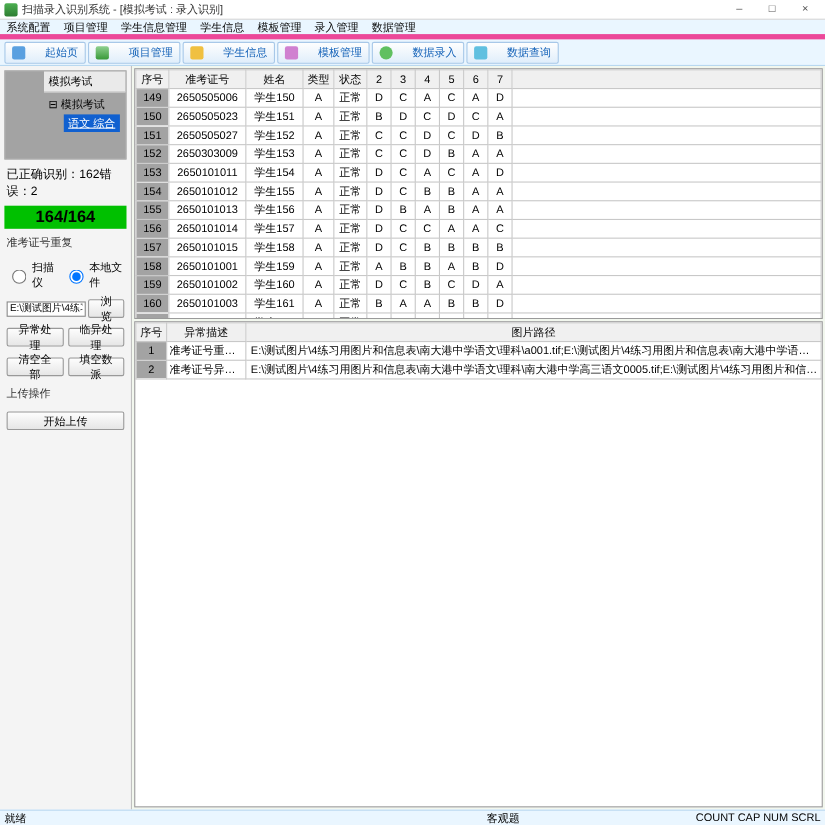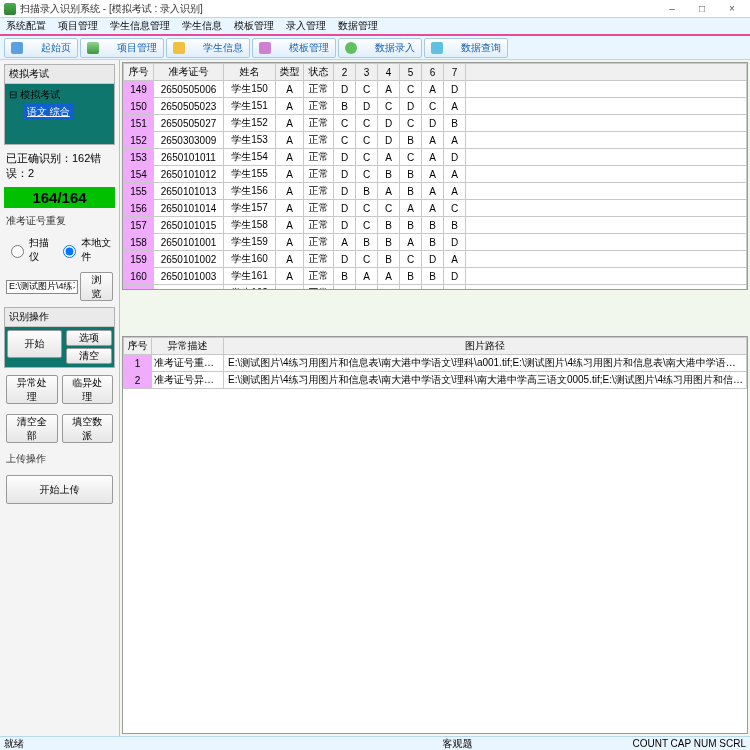--- a/index.html
+++ b/index.html
@@ -3,60 +3,60 @@
 <meta charset="utf-8">
 <style>
   * { box-sizing: border-box; font-family: "Microsoft YaHei", "SimSun", sans-serif; font-size: 10px; }
   html, body { margin:0; padding:0; width:750px; height:750px; background:#fff; }
   
   .titlebar { display:flex; align-items:center; height:18px; padding:0 4px; background:#fff; border-bottom:1px solid #d0d0d0; }
   .titlebar .logo { width:12px; height:12px; background:linear-gradient(#4caf50,#2e7d32); border-radius:2px; margin-right:4px; }
   .titlebar .title { flex:1; color:#333; }
   .winbtn { width:28px; height:16px; margin-left:2px; display:flex; align-items:center; justify-content:center; color:#555; }
   
-  .menubar { display:flex; height:18px; align-items:center; padding:0 6px; background:#eaf6ff; border-bottom:2px solid #ec4899; gap:12px; }
+  .menubar { display:flex; height:18px; align-items:center; padding:0 6px; background:#eaf6ff; border-bottom:5px solid #ec4899; gap:12px; }
   .menubar span { color:#0a0a0a; }
   
   .toolbar { display:flex; height:24px; align-items:center; padding:2px 4px; background:#eaf6ff; border-bottom:1px solid #b8d8f0; gap:2px; }
   .tbtn { display:flex; align-items:center; gap:18px; height:20px; padding:0 6px; background:linear-gradient(#fefefe,#e0eefb); border:1px solid #a8c8e8; border-radius:2px; color:#1462b8; }
   .tbtn .ic { width:12px; height:12px; display:inline-block; }
   .ic-start  { background:#5aa0e0; border-radius:2px; }
   .ic-proj   { background:linear-gradient(#8fd08f,#3a9a3a); border-radius:2px; }
   .ic-info   { background:#f0c040; border-radius:2px; }
   .ic-tpl    { background:#d080d0; border-radius:2px; }
   .ic-data   { background:#60c060; border-radius:50%; }
   .ic-query  { background:#60c0e0; border-radius:2px; }
   
   .main { position:absolute; top:60px; left:0; right:0; bottom:14px; display:flex; }
   
   .left { width:120px; padding:4px; background:#f4f4f4; border-right:1px solid #c0c0c0; display:flex; flex-direction:column; gap:4px; }
-  .group { border:1px solid #b0b0b0; background:#0f766e; }
+  .group { border:1px solid #b0b0b0; background:#a3a3a3;padding-left:35px; }
   .group-title { background:#eaeaea; padding:2px 4px; border-bottom:1px solid #c8c8c8; }
   .tree { padding:4px 4px 24px 4px; min-height:60px; }
   .tree-root { margin-bottom:2px; }
   .tree-child { margin-left:14px; padding:1px 4px; background:#1060d0; color:#fff; display:inline-block;text-decoration:underline; }
   .status-line { padding:2px 2px; font-size:11px; }
   .bigcount { background:#00c000; color:#000; font-weight:bold; font-size:15px; text-align:center; padding:2px 0; }
   .radio-row { display:flex; gap:6px; padding:2px 2px; align-items:center; }
   .radio-row label { display:flex; align-items:center; gap:2px; }
   .file-row { display:flex; gap:2px; padding:2px 2px; align-items:center; }
   .file-row input[type=text] { width:72px; font-size:9px; height:14px; border:1px solid #888; padding:0 2px;}
-  .smallbtn { height:29px; padding:0 8px; background:linear-gradient(#fdfdfd,#e6e6e6); border:1px solid #999; border-radius:2px; display:inline-flex; align-items:center; }
+  .smallbtn { height:17px; padding:0 8px; background:linear-gradient(#fdfdfd,#e6e6e6); border:1px solid #999; border-radius:2px; display:inline-flex; align-items:center; }
   .btnrow { display:flex; gap:4px; padding:3px 2px; flex-wrap:wrap; }
   .btnrow .smallbtn { flex:1; justify-content:center; min-width:46px;}
   .label-row { padding:2px 2px; color:#333; }
   
-  .right { flex:1; display:flex; flex-direction:column; background:#f2f7ee;gap:44px; }
+  .right { flex:1; display:flex; flex-direction:column; background:#f2f7ee; }
   .table-wrap { position:relative; overflow:hidden; border:1px solid #9a9a9a; background:#fff; }
   .top-table-wrap { height:228px; margin:2px; }
   .bottom-table-wrap { flex:1; margin:0 2px 2px 2px; min-height:70px;}
   table.data { border-collapse:collapse; width:100%; font-size:9px; table-layout:fixed; }
   table.data th, table.data td { border:1px solid #c8c8c8; padding:1px 2px; text-align:center; background:#fff; height:14px; overflow:hidden; white-space:nowrap; text-overflow:ellipsis;}
   table.data th { background:#f0f0f0; font-weight:normal; }
-  table.data td.idx { background:#f0abfc; }
+  table.data td.idx { background:#a3a3a3; }
   .col-seq   { width:30px; } .col-pass { width:70px; } .col-name { width:52px; }
   .col-type  { width:28px; } .col-stat { width:30px; } .col-n { width:22px; }
   .col-rest  { width:auto; }
   .col-b-seq { width:28px; } .col-b-desc { width:72px; } .col-b-path { width:auto; text-align:left;}
   table.data td.path { text-align:left; padding-left:4px;}
   
   .statusbar { position:absolute; left:0; right:0; bottom:0; height:14px; background:#eaf6ff; border-top:1px solid #b8d8f0; display:flex; align-items:center; padding:0 4px; gap:20px;}
   .statusbar .spacer { flex:1; }
 </style>
 </head>
@@ -131,30 +131,20 @@
       <label>
           <input type="radio" name="src" checked="" style="">
           <span>本地文件</span>
         </label>
     </div>
     <div class="file-row">
       <input type="text" value="E:\测试图片\4练习用图片和" style="">
       <button class="smallbtn">浏览</button>
     </div>
 
-    <div class="group">
-      <div class="group-title">识别操作</div>
-      <div class="btnrow">
-        <button class="smallbtn" style="height:28px">开始</button>
-        <div style="display:flex;flex-direction:column;gap:2px;flex:1">
-          <button class="smallbtn">选项</button>
-          <button class="smallbtn">清空</button>
-        </div>
-      </div>
-    </div>
 
     <div class="btnrow">
       <button class="smallbtn">异常处理</button>
       <button class="smallbtn">临异处理</button>
     </div>
     <div class="btnrow">
       <button class="smallbtn">清空全部</button>
       <button class="smallbtn">填空数派</button>
     </div>
 

